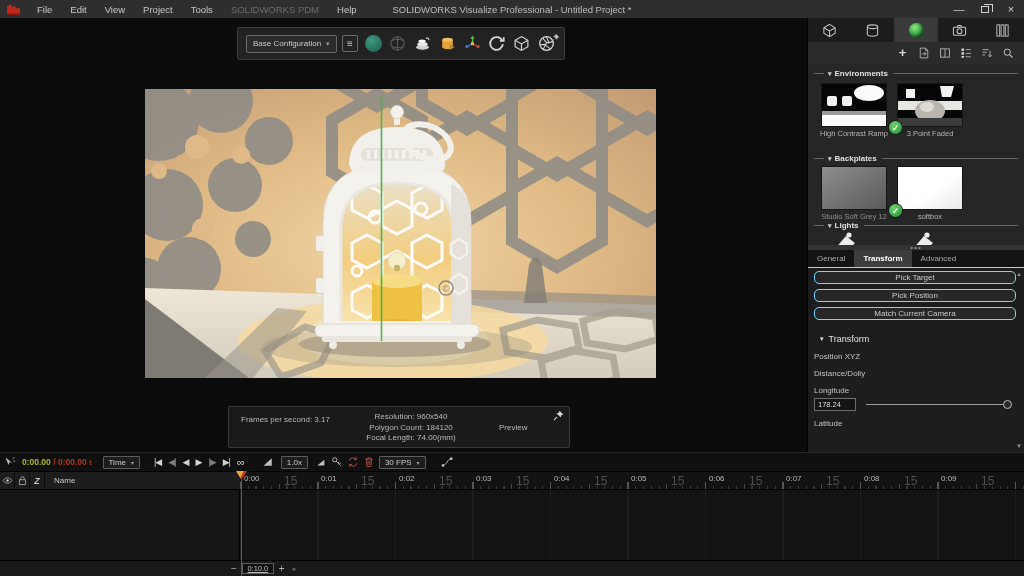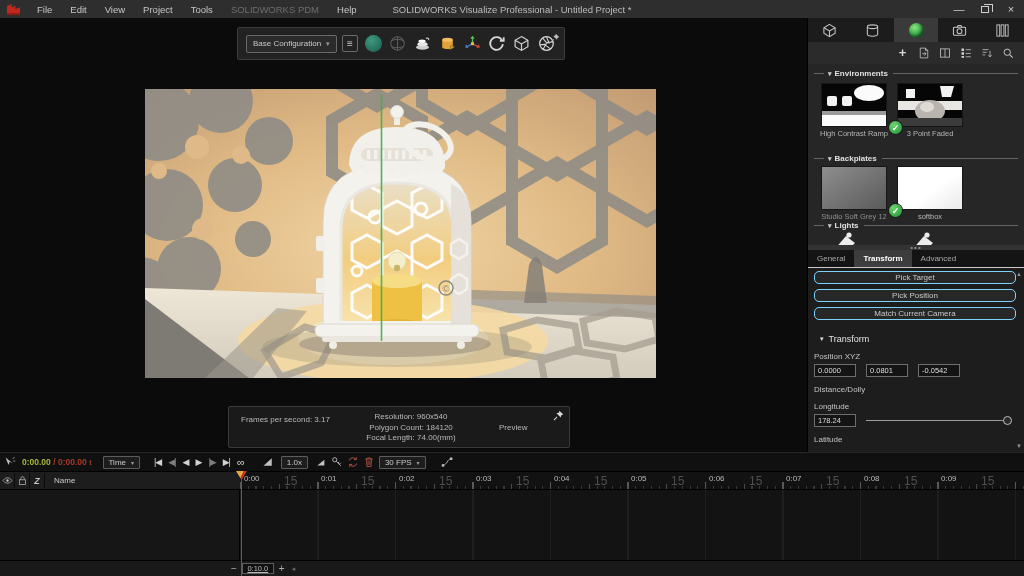--- a/index.html
+++ b/index.html
@@ -558,25 +558,20 @@
       <div class="pbtn">Pick Target</div>
       <div class="pbtn">Pick Position</div>
       <div class="pbtn">Match Current Camera</div>
 
       <div class="tsec-h">
         <span class="tri">▾</span>
         <span>Transform</span>
       </div>
 
       <div class="flabel">Position XYZ</div>
-      <div class="pos-row">
-        <div class="finput">0.0000</div>
-        <div class="finput">0.0801</div>
-        <div class="finput">-0.0542</div>
-      </div>
 
       <div class="flabel">Distance/Dolly</div>
 
       <div class="flabel">Longitude</div>
       <div class="slider-row">
         <div class="finput">178.24</div>
         <div class="slider">
           <div class="track"></div>
           <div class="handle" style="left:calc(100% - 9px)"></div>
         </div>

